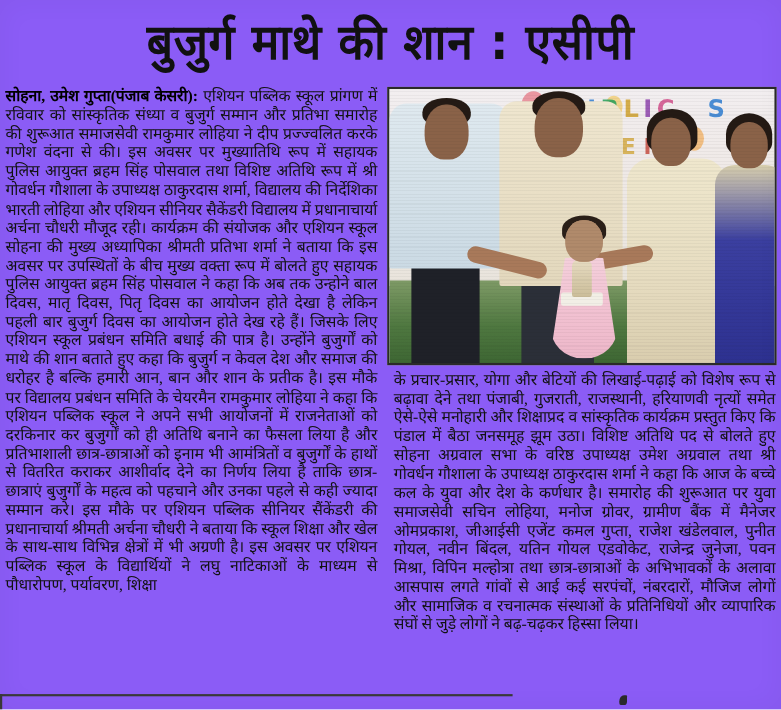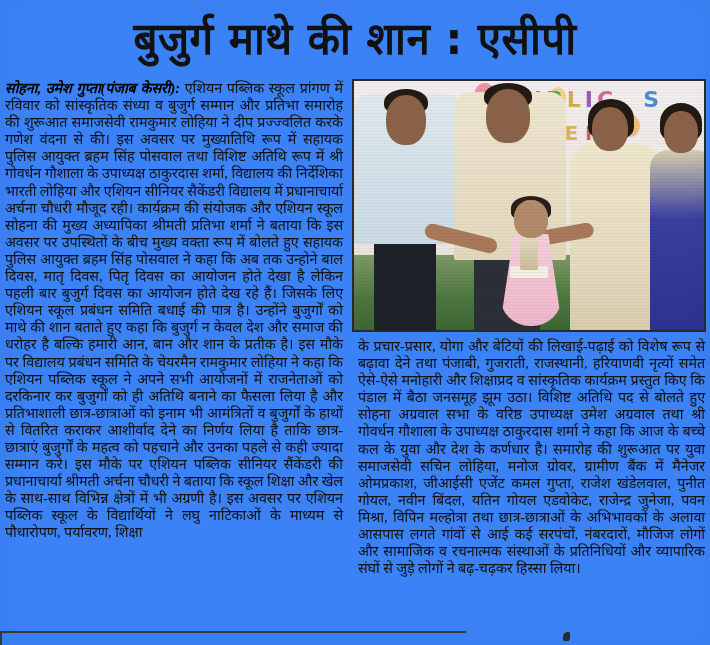--- a/index.html
+++ b/index.html
@@ -13,21 +13,21 @@
     overflow: hidden;
     font-family: "Liberation Serif", "DejaVu Serif", serif;
     color: #1a1a1a;
     position: relative;
   }
 
   #page {
     position: relative;
     width: 710px;
     height: 645px;
-    background: #3b82f6;
+    background: #8b5cf6;
   }
 
   
   .headline-band {
     position: absolute;
     left: 0;
     top: 6px;
     width: 710px;
     height: 66px;
     display: flex;
@@ -203,21 +203,20 @@
     width: 338px;
   }
   .col-right {
     left: 358px;
     top: 338px;
     width: 347px;
   }
   .byline {
     font-weight: 700;
     color: #000;
-    font-style: italic;
   }
 
   
   .bottom-rule {
     position: absolute;
     left: 0;
     top: 631px;
     width: 466px;
     height: 2px;
     background: #3a3a3a;

